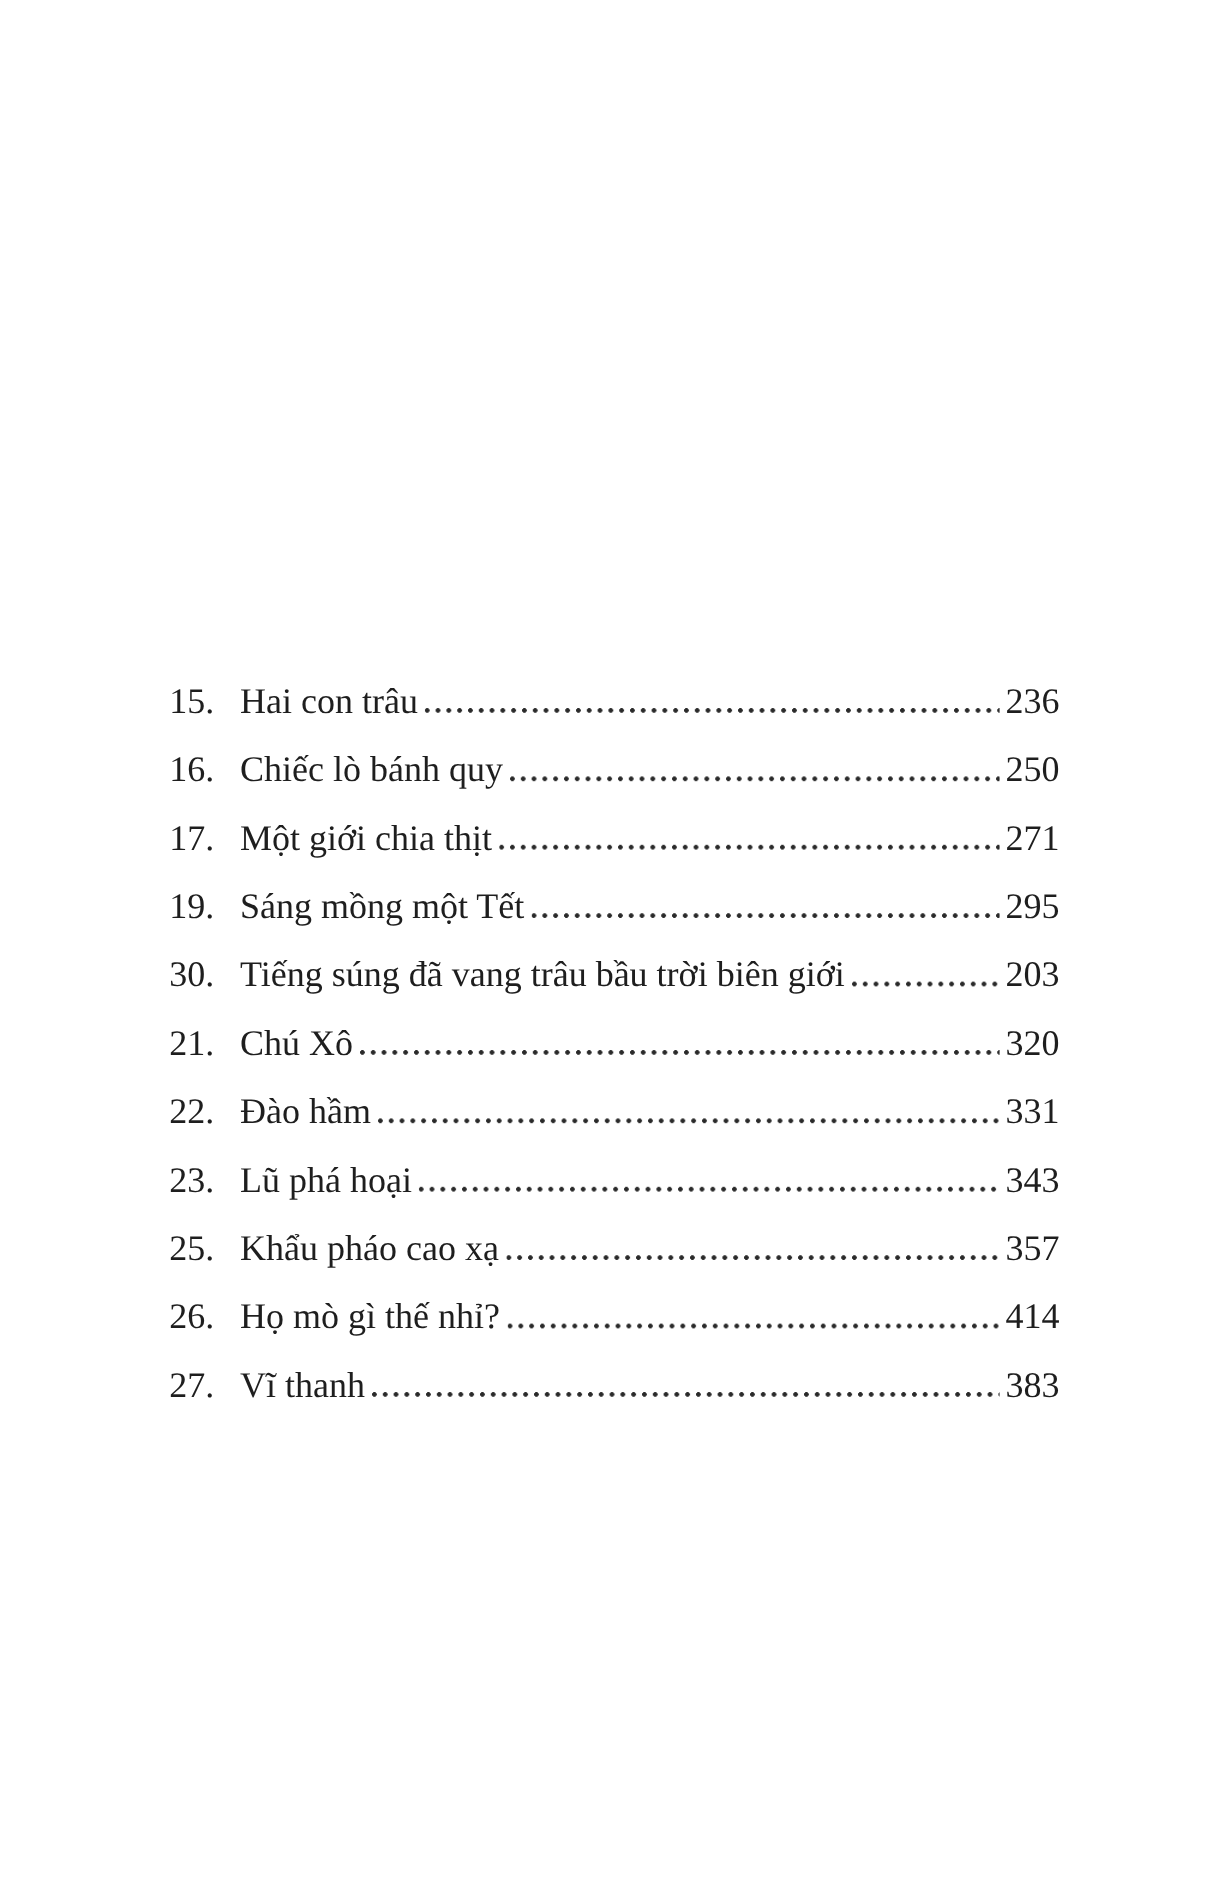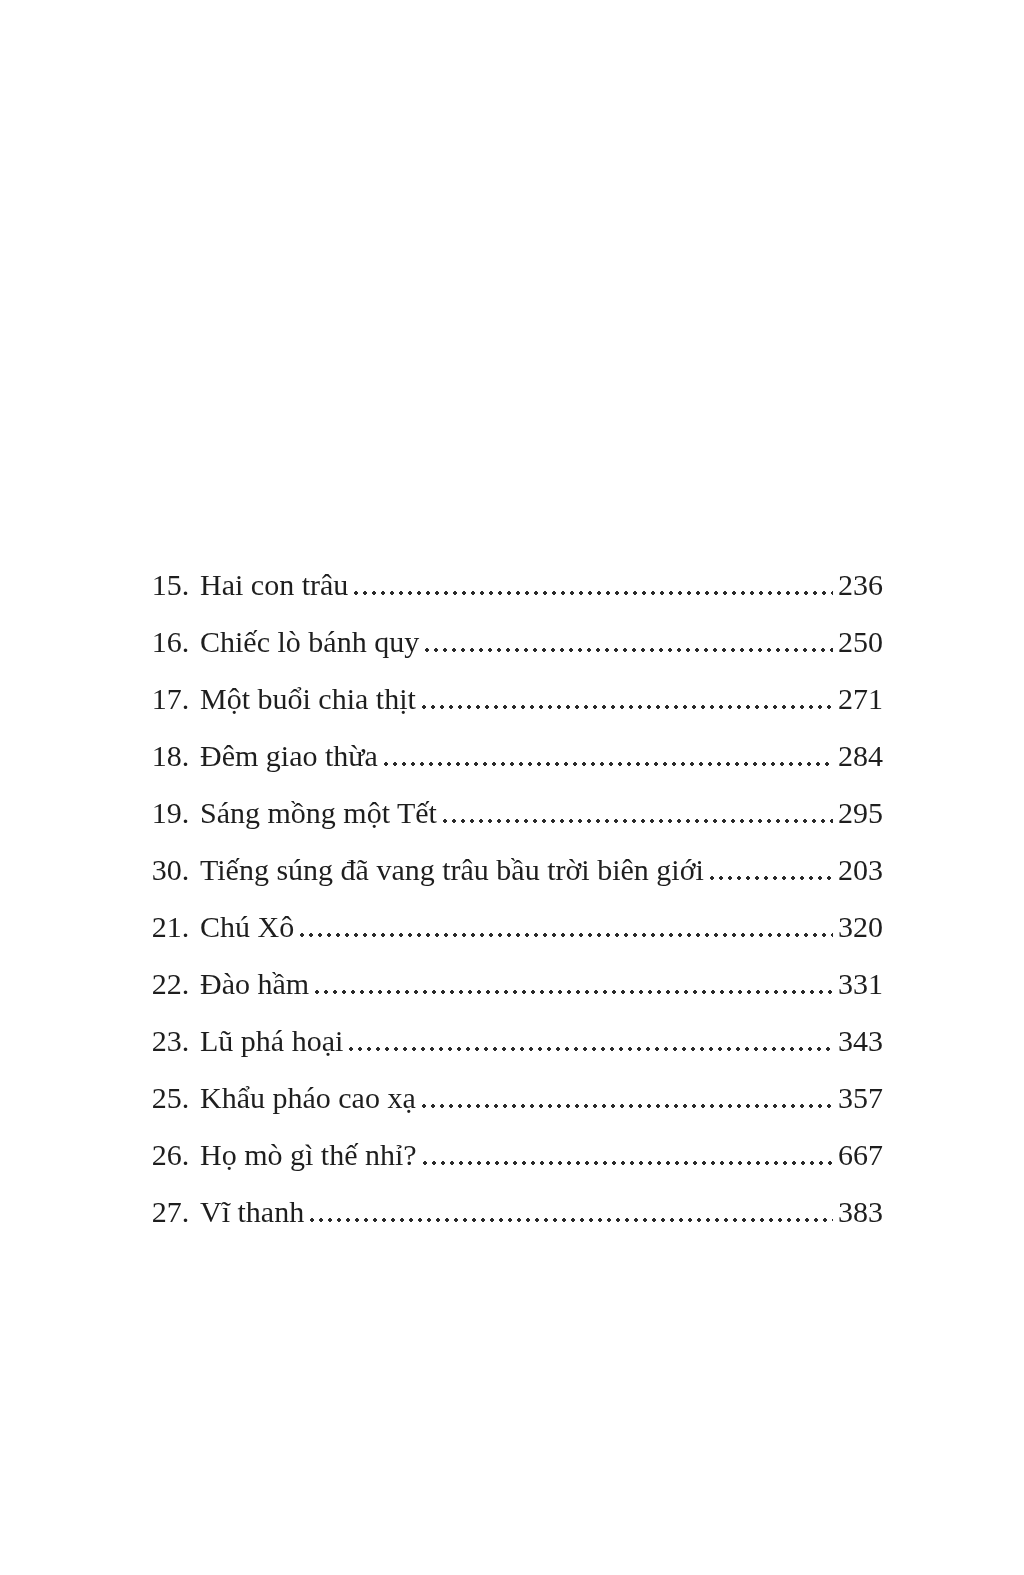--- a/index.html
+++ b/index.html
@@ -29,21 +29,21 @@
   .toc-row {
     display: flex;
     align-items: baseline;
     height: 57px;
     font-size: 30px;
     line-height: 57px;
     white-space: nowrap;
   }
   .toc-num {
     flex: 0 0 59px;
-    text-align: center;
+    text-align: left;
   }
   .toc-title {
     flex: 0 0 auto;
   }
   .toc-dots {
     flex: 1 1 auto;
     align-self: baseline;
     height: 4px;
     margin: 0 5px 0 6px;
     background-image: radial-gradient(circle at 2px 2px, #2a2a2a 1.7px, transparent 2.1px);
@@ -71,31 +71,25 @@
 
   <div class="toc-row">
     <span class="toc-num">16.</span>
     <span class="toc-title">Chiếc lò bánh quy</span>
     <span class="toc-dots"></span>
     <span class="toc-page">250</span>
   </div>
 
   <div class="toc-row">
     <span class="toc-num">17.</span>
-    <span class="toc-title">Một buổi chia thịt</span>
+    <span class="toc-title">Một giới chia thịt</span>
     <span class="toc-dots"></span>
     <span class="toc-page">271</span>
   </div>
 
-  <div class="toc-row">
-    <span class="toc-num">18.</span>
-    <span class="toc-title">Đêm giao thừa</span>
-    <span class="toc-dots"></span>
-    <span class="toc-page">284</span>
-  </div>
 
   <div class="toc-row">
     <span class="toc-num">19.</span>
     <span class="toc-title">Sáng mồng một Tết</span>
     <span class="toc-dots"></span>
     <span class="toc-page">295</span>
   </div>
 
   <div class="toc-row">
     <span class="toc-num">30.</span>
@@ -130,21 +124,21 @@
     <span class="toc-num">25.</span>
     <span class="toc-title">Khẩu pháo cao xạ</span>
     <span class="toc-dots"></span>
     <span class="toc-page">357</span>
   </div>
 
   <div class="toc-row">
     <span class="toc-num">26.</span>
     <span class="toc-title">Họ mò gì thế nhỉ?</span>
     <span class="toc-dots"></span>
-    <span class="toc-page">667</span>
+    <span class="toc-page">414</span>
   </div>
 
   <div class="toc-row">
     <span class="toc-num">27.</span>
     <span class="toc-title">Vĩ thanh</span>
     <span class="toc-dots"></span>
     <span class="toc-page">383</span>
   </div>
 </div>
 </div>

